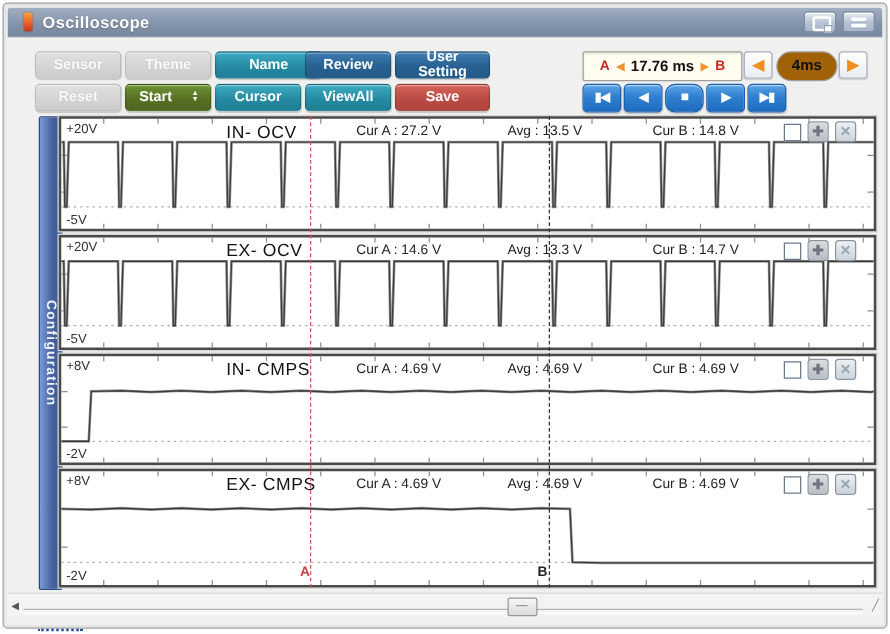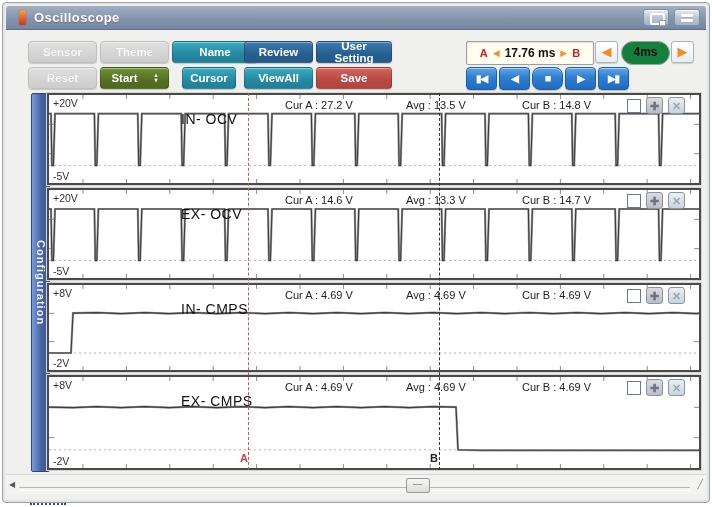--- a/index.html
+++ b/index.html
@@ -33,39 +33,39 @@
   .spin{font-size:6px;line-height:5px;display:inline-block;margin-left:2px;}
   
   .timebox{position:absolute;left:463px;top:38px;width:126px;height:22px;background:#fffdf0;border:1px solid #9e9e9e;
            border-radius:2px;display:flex;align-items:center;justify-content:center;gap:5px;box-shadow:inset 0 1px 2px rgba(0,0,0,.12);}
   .ab{color:#cc2222;font-weight:bold;font-size:11px;}
   .oarr{color:#f0922e;font-size:9px;}
   .tval{font-weight:bold;font-size:12px;color:#111;}
   .stepbtn{position:absolute;top:38px;width:23px;height:22px;background:linear-gradient(#ffffff,#e9edf2);
            border:1px solid #aab4c2;border-radius:3px;color:#ef8f1f;font-size:13px;line-height:20px;text-align:center;
            box-shadow:0 1px 1px rgba(0,0,0,.15);cursor:pointer;padding:0;}
-  .tbase{position:absolute;left:618px;top:38px;width:47px;height:22px;background:#15803d;border:1px solid #9e9e9e;
+  .tbase{position:absolute;left:618px;top:38px;width:47px;height:22px;background:#a16207;border:1px solid #9e9e9e;
          border-radius:12px;font-weight:bold;font-size:12px;color:#111;text-align:center;line-height:21px;}
   .pbtn{position:absolute;top:64px;width:31px;height:23px;border-radius:4px;cursor:pointer;padding:0;
         background:linear-gradient(#5ea4e6,#2f7fd0 45%,#1e6cc0);border:1px solid #1a5fb0;
         color:#fff;font-size:10px;font-weight:bold;text-align:center;line-height:21px;letter-spacing:-1px;
         box-shadow:inset 0 1px 0 rgba(255,255,255,.5),0 1px 1px rgba(0,0,0,.2);}
   .pbtn.stop{border-radius:8px;font-size:11px;}
   
   .sidebar{position:absolute;left:28px;top:90px;width:17px;height:377px;border:1px solid #2c4788;border-radius:2px;
            background:linear-gradient(90deg,#7b9ada,#46639f 55%,#395690);display:flex;align-items:center;justify-content:center;
            color:#eef2fa;font-size:11px;writing-mode:vertical-rl;letter-spacing:1px;font-weight:bold;}
   
   .panels{position:absolute;left:44px;top:90px;width:656px;height:377px;}
   .panel{position:absolute;left:0;width:654px;background:#fff;border:2px solid #4a4a4a;box-sizing:border-box;
          box-shadow:0 0 0 1px #d5d5d3;}
   .wave{position:absolute;left:0;top:0;}
   .vlab{position:absolute;font-size:10.5px;color:#333;}
   .vmax{left:4px;top:2px;} .vmin{left:4px;bottom:1px;}
-  .chname{position:absolute;left:132px;top:16px;font-size:14px;color:#111;letter-spacing:.5px;}
+  .chname{position:absolute;left:132px;top:2px;font-size:14px;color:#111;letter-spacing:.5px;}
   .meas{position:absolute;top:4px;font-size:11px;color:#222;white-space:nowrap;}
   .meas-a{left:236px;} .meas-avg{left:357px;} .meas-b{left:473px;}
   .chk{position:absolute;right:58px;top:4px;width:12px;height:12px;background:#fff;border:1px solid #6a7a8a;}
   .pctl{position:absolute;top:2px;width:17px;height:17px;border:1px solid #8a94a0;border-radius:3px;
         text-align:center;line-height:16px;font-size:11px;cursor:pointer;padding:0;}
   .pctl.plus{right:36px;background:linear-gradient(#dcdcdc,#b9bec6);color:#6d7680;font-weight:bold;}
   .pctl.close{right:14px;background:linear-gradient(#eceff2,#ccd3da);color:#9aa7b5;font-weight:bold;}
   .cursor-line{position:absolute;top:0;height:377px;width:0;z-index:5;}
   .cursor-a{border-left:1px dashed #cc5555;}
   .cursor-b{border-left:1px dashed #333;}
@@ -119,21 +119,21 @@
       <button class="tbtn v-blue" style="left: 313px; top: 38px; width: 76px;">
         <span>User Setting</span>
       </button>
       <button class="tbtn v-gray" style="left: 25px; top: 64px; width: 69px;">
         <span>Reset</span>
       </button>
       <button class="tbtn v-green" style="left: 97px; top: 64px; width: 69px; gap: 15px;">
         <span>Start</span>
         <span class="spin">▴<br>▾</span>
       </button>
-      <button class="tbtn v-teal" style="left: 169px; top: 64px; width: 54px; margin-left: 10px;">
+      <button class="tbtn v-teal" style="left: 169px; top: 64px; width: 69px;">
         <span>Cursor</span>
       </button>
       <button class="tbtn v-teal" style="left: 241px; top: 64px; width: 69px; justify-content: center;">
         <span>ViewAll</span>
       </button>
       <button class="tbtn v-red" style="left: 313px; top: 64px; width: 76px;">
         <span>Save</span>
       </button>
     </div>
 

